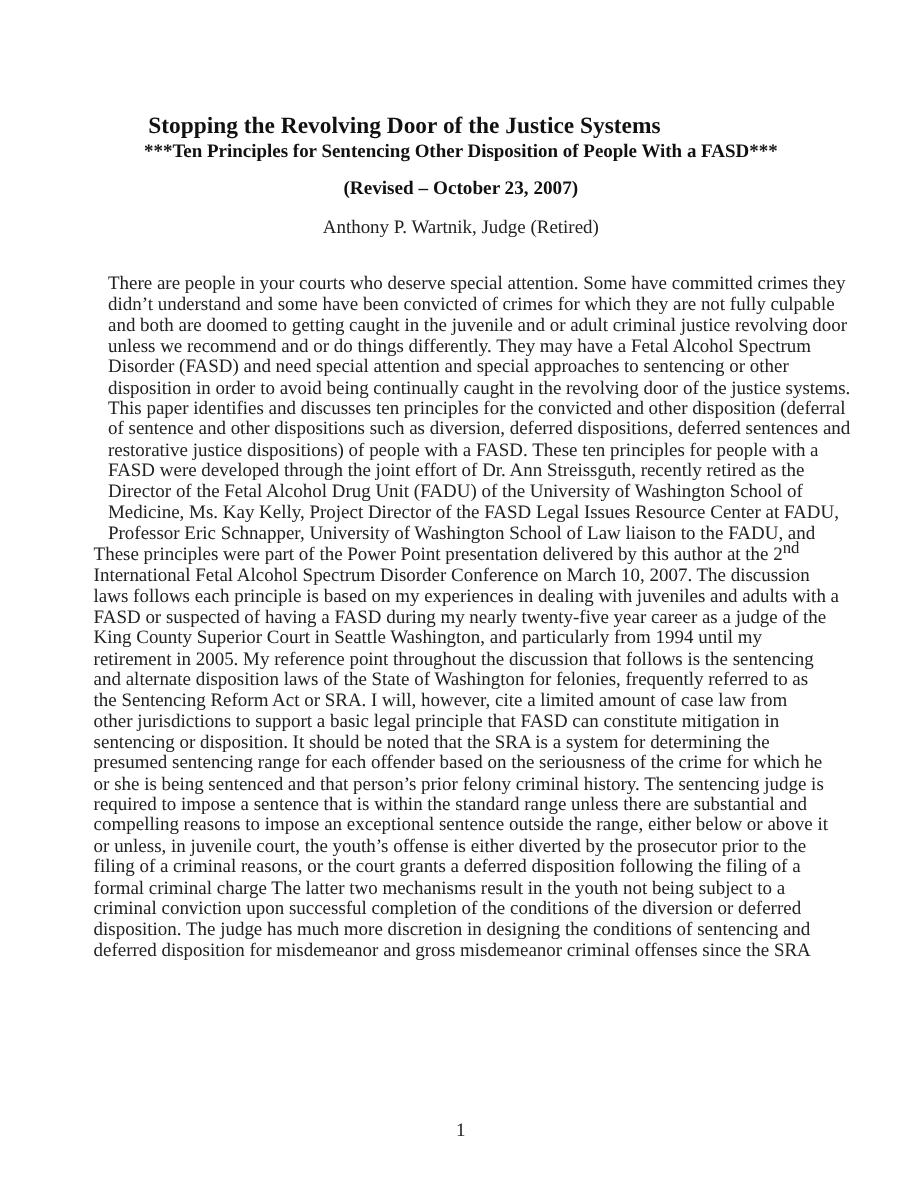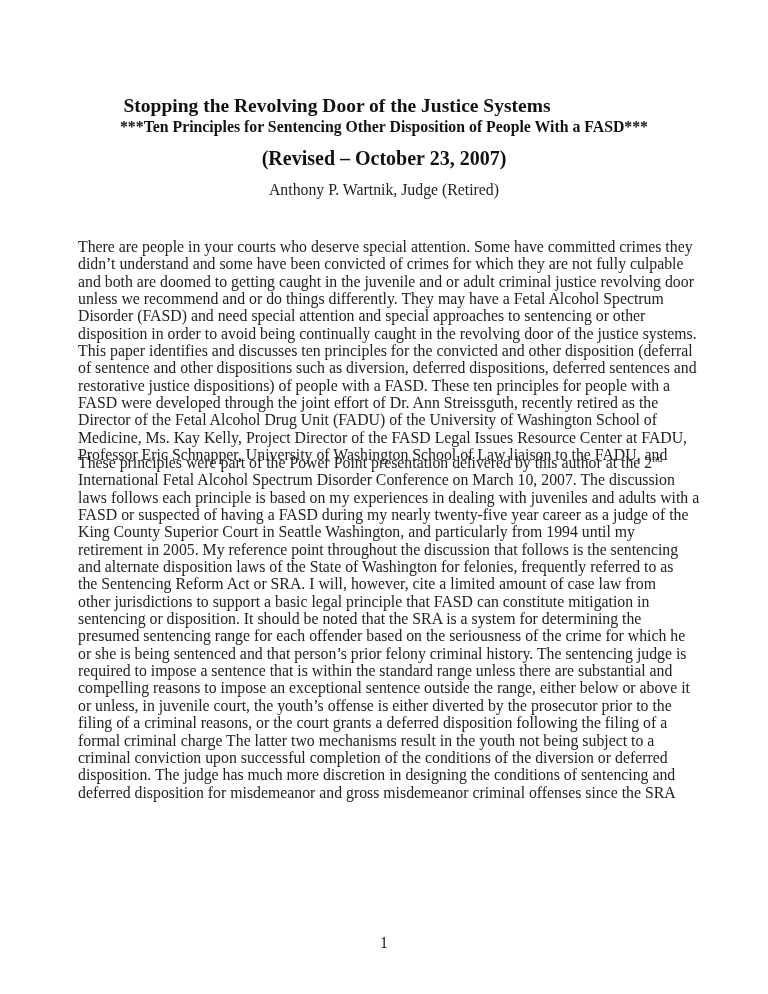--- a/index.html
+++ b/index.html
@@ -4,29 +4,29 @@
 <style>
   html, body { margin: 0; padding: 0; background: #ffffff; }
   body { width: 768px; height: 994px; position: relative; overflow: hidden;
          font-family: "Liberation Serif", "DejaVu Serif", serif; color: #1a1a1a; }
   .page { position: absolute; left: 0; top: 0; width: 768px; height: 994px; }
   .title { position: absolute; left: 0; width: 674px; text-align: center; top: 95px;
            font-weight: bold; font-size: 19.5px; line-height: 22px; color: #111; }
   .subtitle { position: absolute; left: 0; width: 768px; text-align: center; top: 117px;
               font-weight: bold; font-size: 15.8px; line-height: 20px; color: #111; }
   .revised { position: absolute; left: 0; width: 768px; text-align: center; top: 148px;
-             font-weight: bold; font-size: 20px; line-height: 20px; color: #111; }
+             font-weight: bold; font-size: 16px; line-height: 20px; color: #111; }
   .author { position: absolute; left: 0; width: 768px; text-align: center; top: 180px;
             font-size: 15.8px; line-height: 20px; color: #222; }
   .para { position: absolute; left: 78px; width: 620px; font-size: 15.8px; line-height: 17.35px;
           color: #222; }
   .para .line { display: block; white-space: nowrap; height: 17.35px; }
-  #p1 { top: 238px; }
+  #p1 { top: 228px; margin-left: 12px; }
   #p2 { top: 454px; }
-  sup { font-size: 10px; line-height: 0; vertical-align: 6px; }
+  sup { font-size: 14px; line-height: 0; vertical-align: 6px; }
   .pagenum { position: absolute; left: 0; width: 768px; text-align: center; top: 934px;
              font-size: 15.8px; line-height: 18px; color: #222; }
 </style>
 </head>
 <body>
 
 <div class="page">
   <div class="title">Stopping the Revolving Door of the Justice Systems</div>
   <div class="subtitle">***Ten Principles for Sentencing Other Disposition of People With a FASD***</div>
   <div class="revised">(Revised – October 23, 2007)</div>

